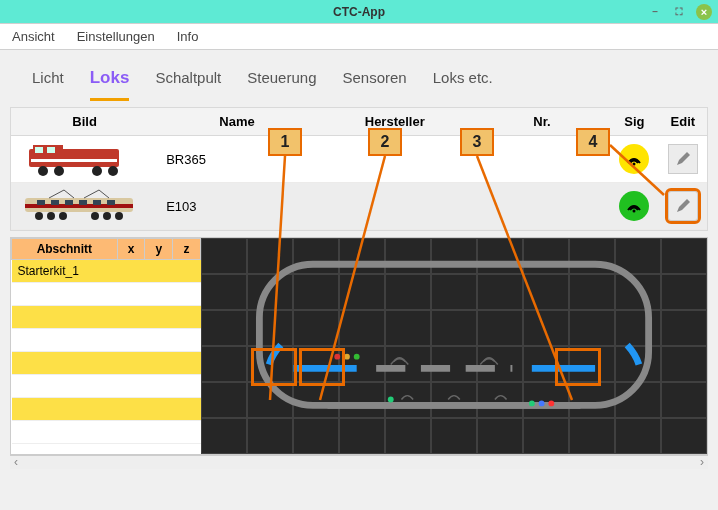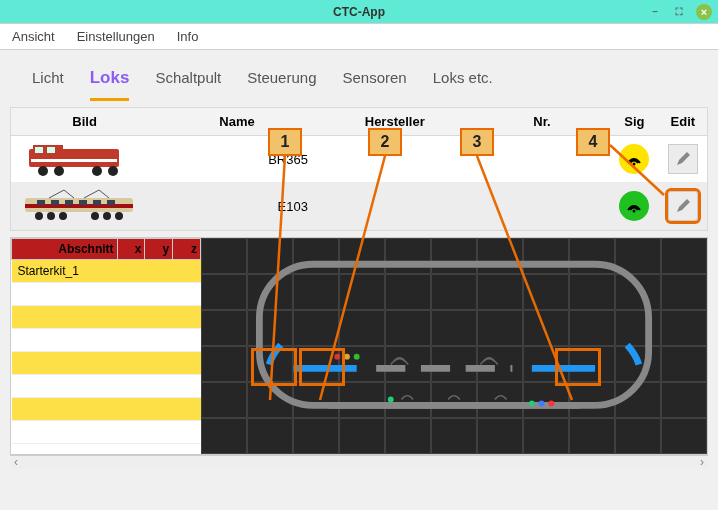--- a/index.html
+++ b/index.html
@@ -68,21 +68,21 @@
     background: #f3f3f3;
     border-bottom: 1px solid #d9d9d9;
     font-size: 13px;
     font-weight: bold;
     padding: 6px;
     text-align: center;
   }
   table.loks td {
     padding: 4px 8px;
     border-bottom: 1px solid #ecebea;
-    text-align: right;
+    text-align: left;
     vertical-align: middle;
     height: 42px;
   }
   tr.selected td { background: #ededed; }
   .lok-img {
     width: 120px; height: 38px;
     display: flex; align-items: center; justify-content: center;
   }
   .sig-circle {
     width: 30px; height: 30px; border-radius: 50%;
@@ -103,22 +103,22 @@
     margin-top: 6px;
     border: 1px solid #ccc;
     background: #fff;
   }
   .section-list {
     width: 190px;
     overflow: hidden;
   }
   table.sections { width: 100%; border-collapse: collapse; font-size:12px; }
   table.sections th {
-    background: #b91c1c; border: 1px solid #ccc; padding: 3px;
-    font-weight: bold; text-align:right;
+    background: #fdba74; border: 1px solid #ccc; padding: 3px;
+    font-weight: bold; text-align:center;
   }
   table.sections td {
     padding: 4px 6px; border-bottom:1px solid #eee;
   }
   tr.odd td { background: #fde047; }
   .track-area {
     flex: 1;
     background: #262626;
     position: relative;
     overflow: hidden;

